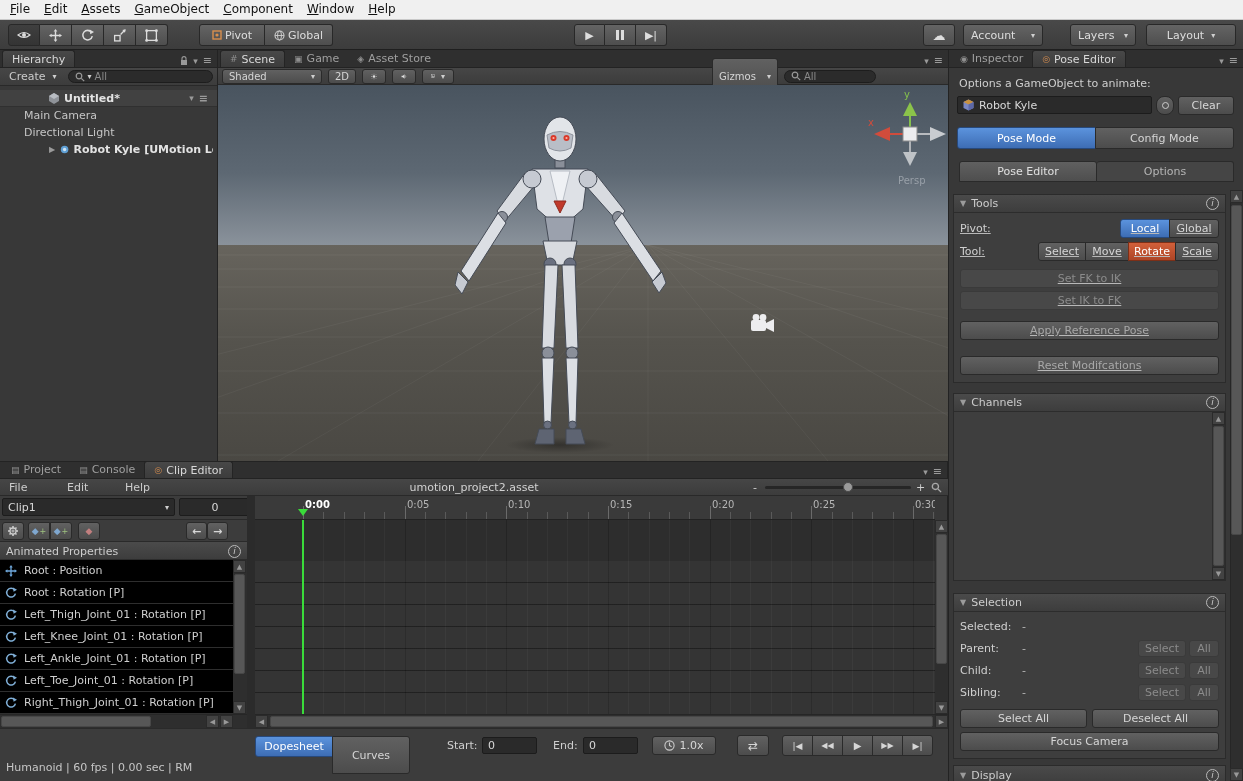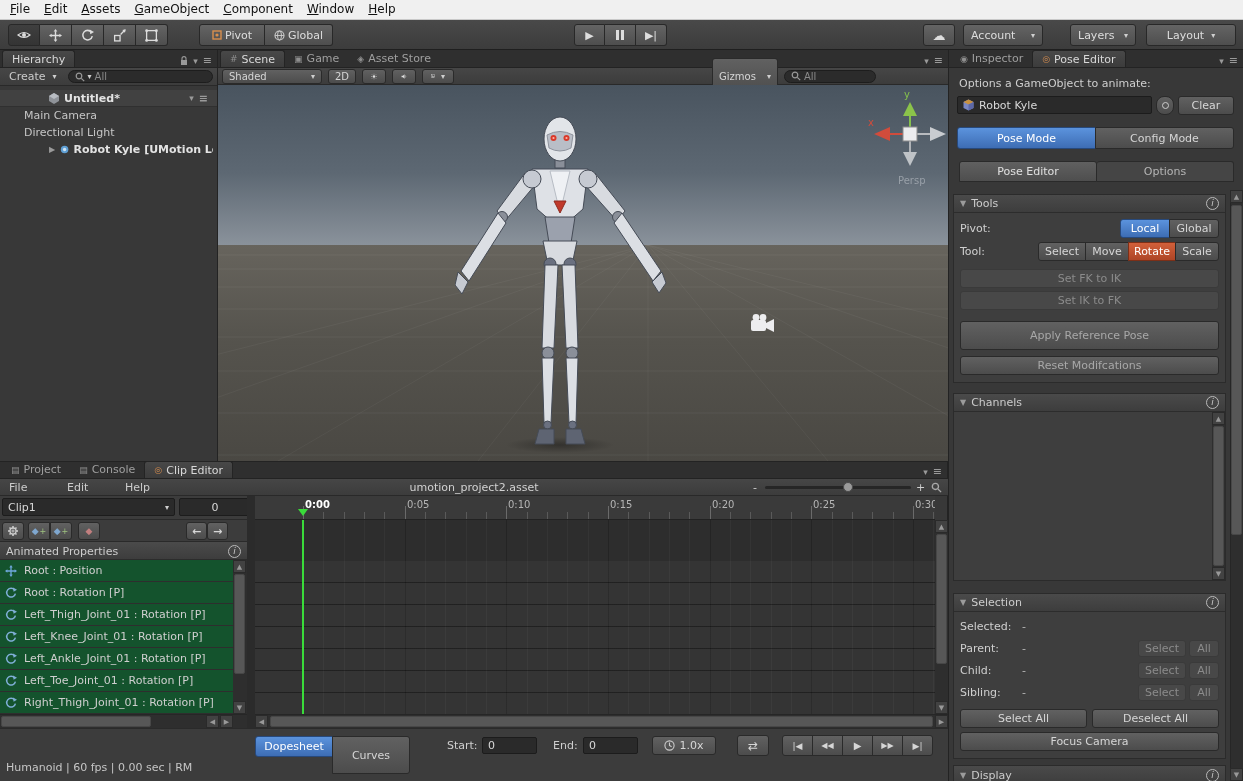--- a/index.html
+++ b/index.html
@@ -52,21 +52,21 @@
   .sb-btn { width:13px; height:13px; display:flex; align-items:center; justify-content:center; font-size:7px; color:#999; background:#424242; border:1px solid #2a2a2a; flex:none; }
   .sb-track { background:#2e2e2e; }
   .sb-thumb { background:#575757; border:1px solid #474747; border-radius:2px; }
 
   
   .tree-row { height:17px; display:flex; align-items:center; gap:4px; padding:0 4px; color:#c6c6c6; }
   .tree-row.bold { color:#e3e3e3; font-weight:bold;padding-left:48px; }
   .fold-arrow { font-size:8px; color:#9a9a9a; width:10px; text-align:center; }
 
   
-  .prop-row { height:22px; display:flex; align-items:center; gap:6px; padding:0 4px; background:#14532d; border-bottom:1px solid #2e2e2e; color:#cfcfcf; }
+  .prop-row { height:22px; display:flex; align-items:center; gap:6px; padding:0 4px; background:#000000; border-bottom:1px solid #2e2e2e; color:#cfcfcf; }
   .prop-icon { width:14px; display:flex; justify-content:center; flex:none; }
 
   .tick { position:absolute; top:3px; font-size:10px; color:#b5b5b5; }
   .tick.playhead-tick { color:#ffffff; font-weight:bold; }
 
   .row-flex { display:flex; align-items:center; }
 </style>
 </head>
 <body>
 
@@ -445,21 +445,21 @@
     </div>
 
     <div class="abs" style="left:0; top:126px; right:13px; bottom:0; overflow:hidden;">
 
       <div class="section">
         <div class="section-h">
           <span class="fold">▼</span>
           <span>Tools</span>
           <span class="info-i">i</span>
         </div>
-        <div style="padding:5px 6px 7px 6px;">
+        <div style="padding:5px 6px 7px 6px;text-decoration:underline;">
           <div class="row-flex" style="height:20px;">
             <span style="color:#cfcfcf;">Pivot:</span>
             <span class="seg" style="margin-left:auto;">
               <span class="btn blue" style="width:50px; padding:0;">
                   <span>Local</span>
                 </span>
               <span class="btn" style="width:50px; padding:0;">
                   <span>Global</span>
                 </span>
             </span>
@@ -480,24 +480,24 @@
                   <span>Scale</span>
                 </span>
             </span>
           </div>
           <div class="btn dis" style="display:flex; margin-top:7px; height:19px;">
               <span>Set FK to IK</span>
             </div>
           <div class="btn dis" style="display:flex; margin-top:3px; height:19px;">
               <span>Set IK to FK</span>
             </div>
-          <div class="btn" style="display:flex; margin-top:11px; height:29px; color:#a8a8a8;">
+          <div class="btn" style="display:flex; margin-top:11px; height:19px; color:#a8a8a8;">
               <span>Apply Reference Pose</span>
             </div>
-          <div class="btn" style="display:flex; margin-top:6px; height:19px; color:#a8a8a8;">
+          <div class="btn" style="display:flex; margin-top:16px; height:19px; color:#a8a8a8;">
               <span>Reset Modifcations</span>
             </div>
         </div>
       </div>
 
       <div class="section" style="margin-bottom:12px;">
         <div class="section-h">
           <span class="fold">▼</span>
           <span>Channels</span>
           <span class="info-i">i</span>

